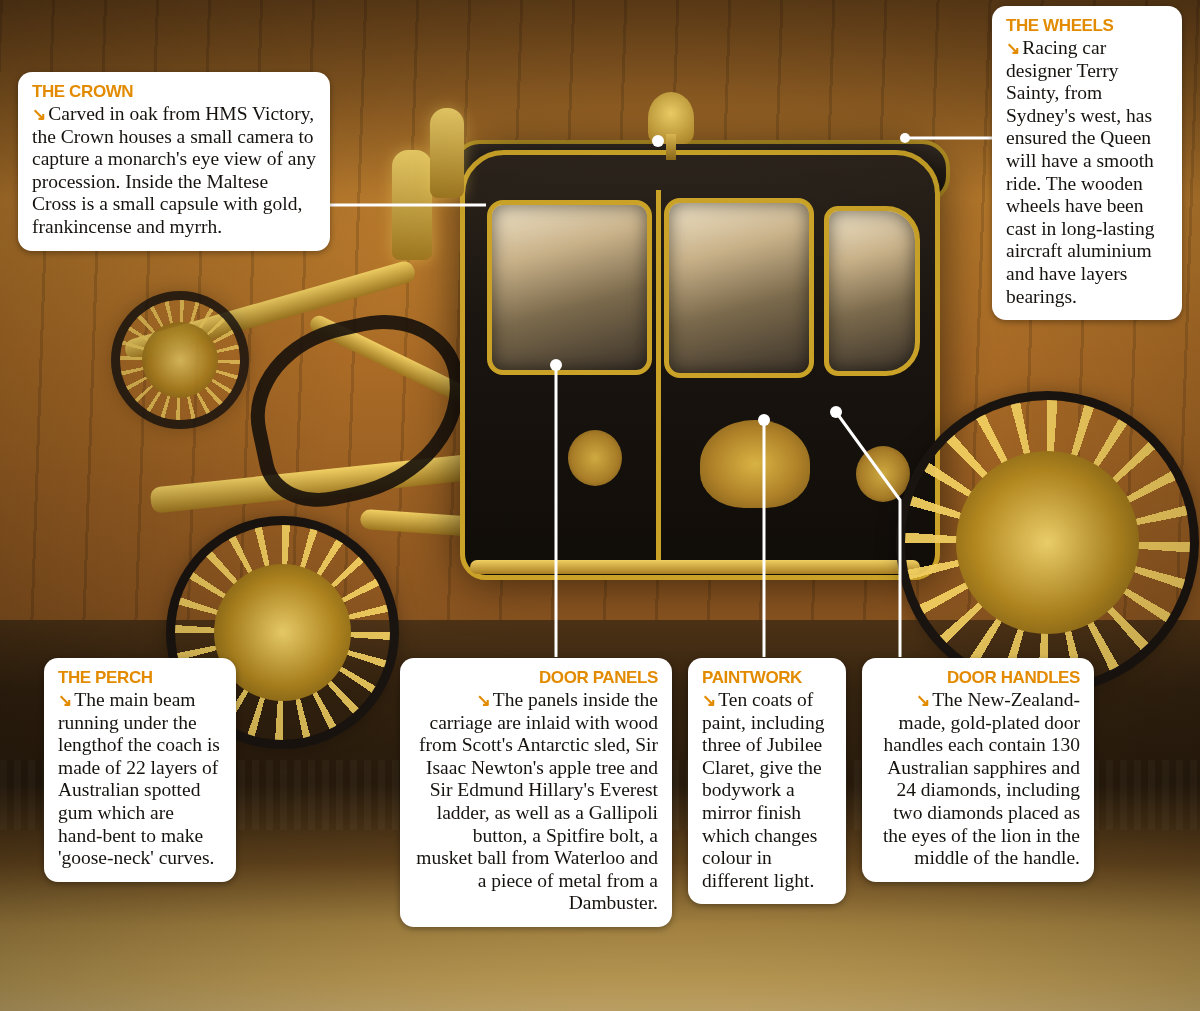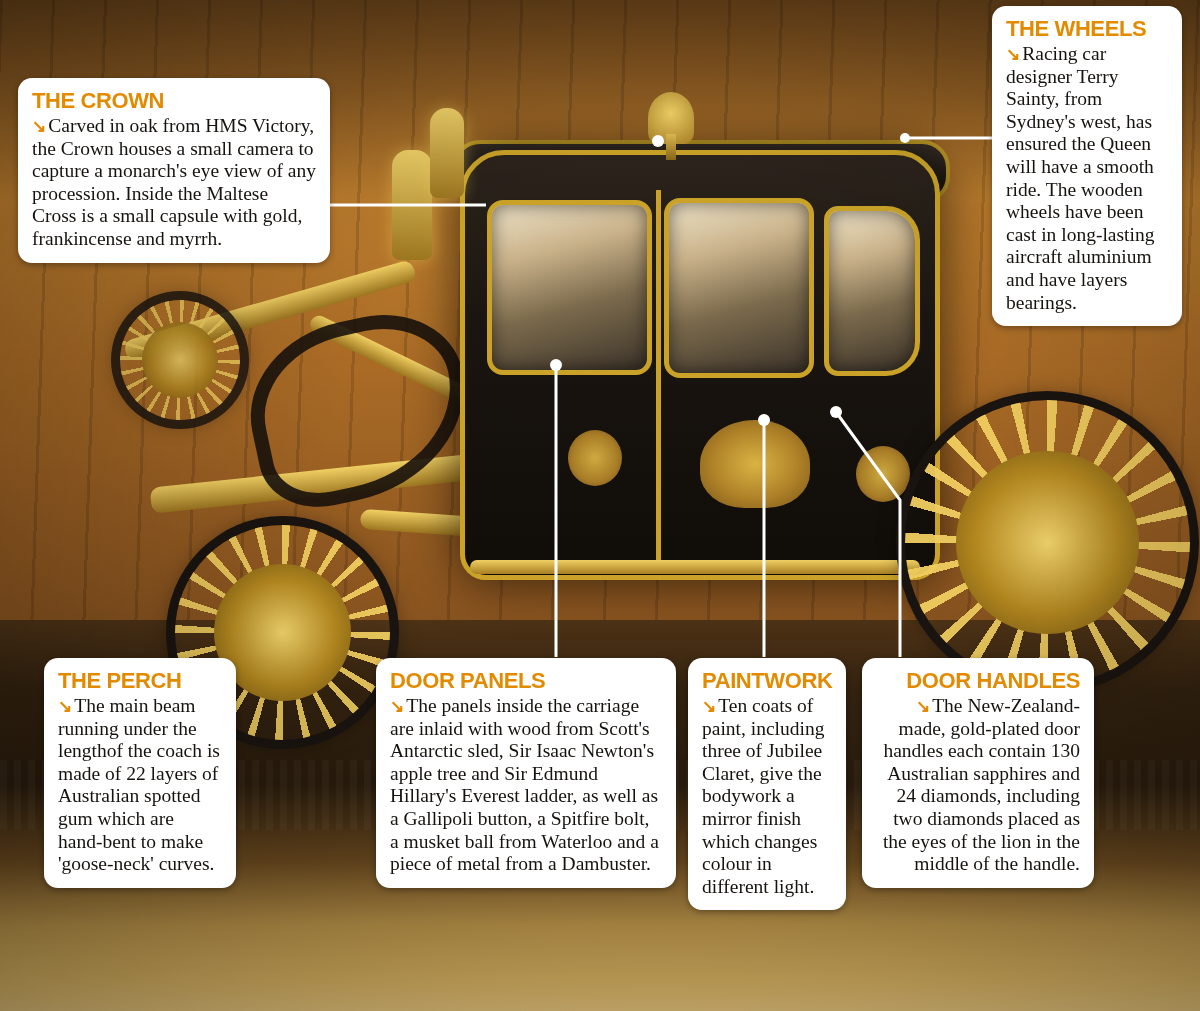--- a/index.html
+++ b/index.html
@@ -181,44 +181,44 @@
     background: #ffffff;
     border-radius: 14px;
     box-shadow: 0 2px 6px rgba(0,0,0,0.35);
     padding: 10px 14px 12px 14px;
     box-sizing: border-box;
   }
   .callout h3 {
     margin: 0 0 1px 0;
     font-family: "Liberation Sans", sans-serif;
     font-weight: bold;
-    font-size: 22px;
+    font-size: 17px;
     letter-spacing: -0.4px;
     color: #e38b00;
     text-transform: uppercase;
   }
   .callout p {
     margin: 0;
     font-family: "Liberation Serif", serif;
     font-size: 19.5px;
     line-height: 1.16;
     color: #16130f;
   }
   .arrowglyph {
     color: #e38b00;
     font-weight: bold;
     font-size: 17px;
     font-family: "Liberation Sans", sans-serif;
     padding-right: 2px;
   }
 
-  #callout-crown       { left: 18px;  top: 78px;  width: 312px; }
+  #callout-crown       { left: 18px;  top: 72px;  width: 312px; }
   #callout-wheels      { left: 992px; top: 6px;   width: 190px; }
   #callout-perch       { left: 18px;  top: 658px; width: 192px; margin-left: 26px; }
-  #callout-door-panels { left: 376px; top: 658px; width: 300px; }
+  #callout-door-panels { left: 400px; top: 658px; width: 272px; text-align: right; }
   #callout-paintwork   { left: 688px; top: 658px; width: 158px; }
   #callout-door-handles{ left: 862px; top: 658px; width: 232px; text-align: right; }
 </style>
 </head>
 <body>
 
 <div id="stage">
 
   <div class="photo">
     <div class="wall"></div>

